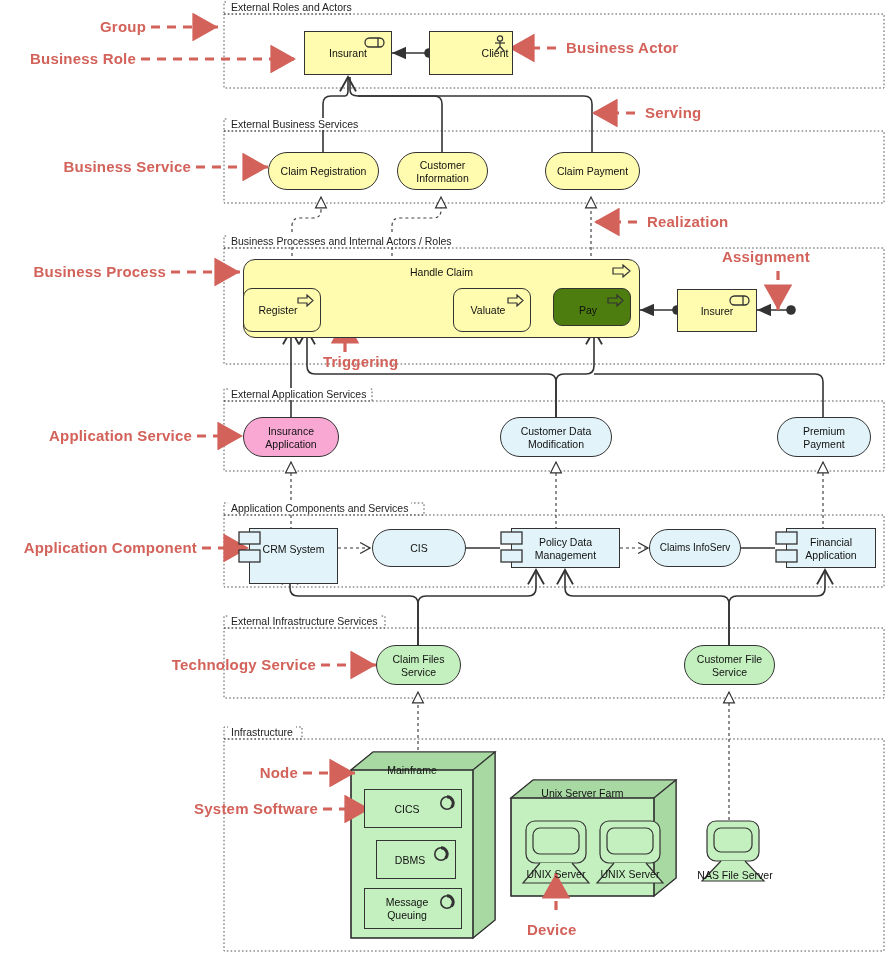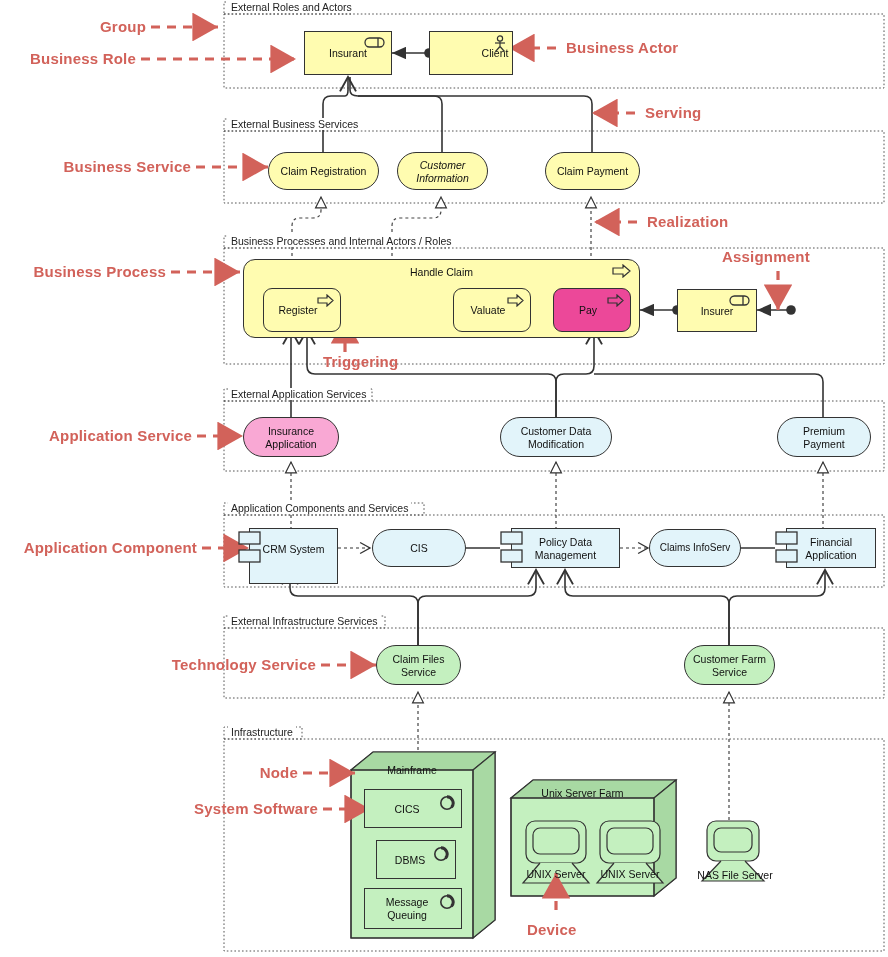--- a/index.html
+++ b/index.html
@@ -190,48 +190,48 @@
     <svg width="22" height="13" style="position:absolute;right:5px;top:4px;">
       <rect x="1" y="2" width="19" height="9" rx="4.5" fill="none" stroke="#333" stroke-width="1.3"></rect>
       <line x1="14" y1="2" x2="14" y2="11" stroke="#333" stroke-width="1.3"></line>
     </svg>
   </div>
 
 
   <div class="node" style="left:268px;top:152px;width:111px;height:38px;background:#fffcb0;border:1.4px solid #333;border-radius:19px;">
     <div class="txt" style="top:12px;">Claim Registration</div>
   </div>
-  <div class="node" style="left:397px;top:152px;width:91px;height:38px;background:#fffcb0;border:1.4px solid #333;border-radius:19px;font-style:italic;">
+  <div class="node" style="left:397px;top:152px;width:91px;height:38px;background:#fffcb0;border:1.4px solid #333;border-radius:19px;">
     <div class="txt" style="top:6px;">Customer</div>
     <div class="txt" style="top:19px;">Information</div>
   </div>
   <div class="node" style="left:545px;top:152px;width:95px;height:38px;background:#fffcb0;border:1.4px solid #333;border-radius:19px;">
     <div class="txt" style="top:12px;">Claim Payment</div>
   </div>
 
   <div class="node" style="left:243px;top:259px;width:397px;height:79px;background:#fffcb0;border:1.6px solid #333;border-radius:12px;">
     <div class="txt" style="top:6px;">Handle Claim</div>
     <svg width="20" height="14" style="position:absolute;right:7px;top:4px;">
       <path d="M1,4 L11,4 L11,1 L18,7 L11,13 L11,10 L1,10 Z" fill="none" stroke="#333" stroke-width="1.2"></path>
     </svg>
   </div>
 
-  <div class="node" style="left:263px;top:288px;width:78px;height:44px;background:#fffcb0;border:1.4px solid #333;border-radius:9px;">
+  <div class="node" style="left:243px;top:288px;width:78px;height:44px;background:#fffcb0;border:1.4px solid #333;border-radius:9px;">
     <div class="txt" style="top:15px;left:-8px;">Register</div>
     <svg width="18" height="13" style="position:absolute;right:5px;top:5px;">
       <path d="M1,4 L10,4 L10,1 L16,6.5 L10,12 L10,9 L1,9 Z" fill="none" stroke="#333" stroke-width="1.2"></path>
     </svg>
   </div>
   <div class="node" style="left:453px;top:288px;width:78px;height:44px;background:#fffcb0;border:1.4px solid #333;border-radius:9px;">
     <div class="txt" style="top:15px;left:-8px;">Valuate</div>
     <svg width="18" height="13" style="position:absolute;right:5px;top:5px;">
       <path d="M1,4 L10,4 L10,1 L16,6.5 L10,12 L10,9 L1,9 Z" fill="none" stroke="#333" stroke-width="1.2"></path>
     </svg>
   </div>
-  <div class="node" style="left:553px;top:288px;width:78px;height:44px;background:#ec4899;border:1.4px solid #333;border-radius:9px;">
+  <div class="node" style="left:553px;top:288px;width:78px;height:38px;background:#4d7c0f;border:1.4px solid #333;border-radius:9px;">
     <div class="txt" style="top:15px;left:-8px;">Pay</div>
     <svg width="18" height="13" style="position:absolute;right:5px;top:5px;">
       <path d="M1,4 L10,4 L10,1 L16,6.5 L10,12 L10,9 L1,9 Z" fill="none" stroke="#333" stroke-width="1.2"></path>
     </svg>
   </div>
 
   <div class="node" style="left:243px;top:417px;width:96px;height:40px;background:#f9a8d4;border:1.4px solid #333;border-radius:20px;">
     <div class="txt" style="top:7px;">Insurance</div>
     <div class="txt" style="top:20px;">Application</div>
   </div>
@@ -275,21 +275,21 @@
   </div>
   <div class="node" style="left:649px;top:529px;width:92px;height:38px;background:#e2f4fa;border:1.4px solid #333;border-radius:19px;">
     <div class="txt" style="top:12px;font-size:10px;">Claims InfoServ</div>
   </div>
 
   <div class="node" style="left:376px;top:645px;width:85px;height:40px;background:#c4f0bf;border:1.4px solid #333;border-radius:20px;">
     <div class="txt" style="top:7px;">Claim Files</div>
     <div class="txt" style="top:20px;">Service</div>
   </div>
   <div class="node" style="left:684px;top:645px;width:91px;height:40px;background:#c4f0bf;border:1.4px solid #333;border-radius:20px;">
-    <div class="txt" style="top:7px;">Customer Farm</div>
+    <div class="txt" style="top:7px;">Customer File</div>
     <div class="txt" style="top:20px;">Service</div>
   </div>
 
   <div class="node" style="left:351px;top:764px;width:122px;height:16px;">
     <div class="txt" style="top:0;">Mainframe</div>
   </div>
   <div class="node" style="left:511px;top:787px;width:143px;height:16px;">
     <div class="txt" style="top:0;">Unix Server Farm</div>
   </div>
 

